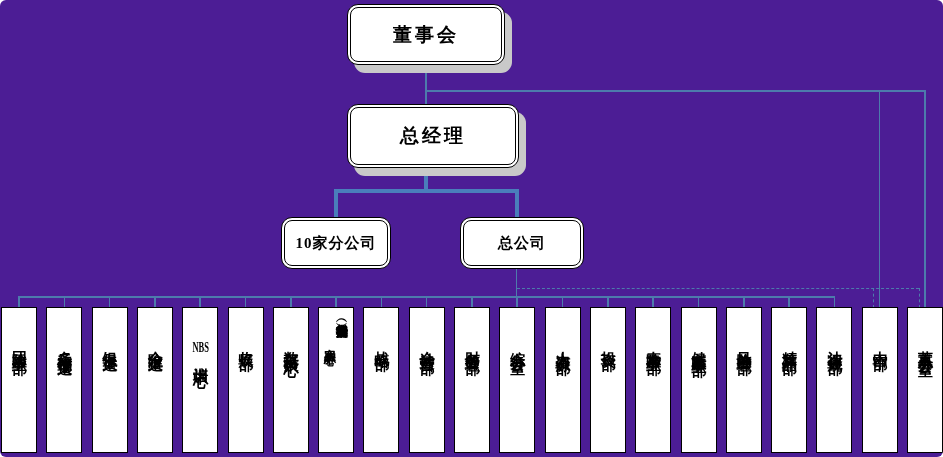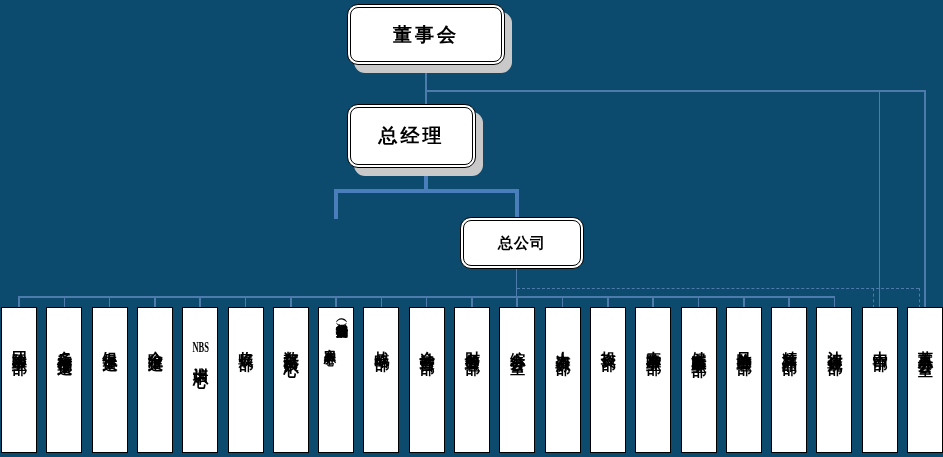--- a/index.html
+++ b/index.html
@@ -1,22 +1,23 @@
 <!DOCTYPE html>
 <html><head>
 <meta charset="utf-8">
 <style>
   html, body { margin: 0; padding: 0; background: #ffffff; overflow: hidden; }
   .canvas {
     position: relative;
     width: 943px;
     height: 457px;
-    background: #0c4a6e;
+    background: #4c1d95;
     font-family: "Liberation Serif", "DejaVu Serif", serif;
     overflow: hidden;
+    border-radius: 6px;
   }
   
   .cline { position: absolute; background: #4d7bac; }
   .cline.thick { background: #4a7ebb; }
   .cline.dash-h { background: none; height: 0 !important; border-top: 1.5px dashed #4d7bac; }
   .cline.dash-v { background: none; width: 0 !important; border-left: 1.5px dashed #4d7bac; }
 
   
   .node {
     position: absolute;
@@ -110,24 +111,27 @@
       <div class="cline dash-v" style="left: 873.2px; top: 288px; width: 0px; height: 20px;"></div>
       <div class="cline" style="left: 878.95px; top: 90px; width: 1.5px; height: 218px;"></div>
       <div class="cline dash-v" style="left: 918.5px; top: 288px; width: 0px; height: 20px;"></div>
       <div class="cline" style="left: 924.25px; top: 90px; width: 1.5px; height: 218px;"></div>
     </div>
 
   <div class="node shadowed" id="node-board" style="left:347px; top:4px; width:158px; height:61px;">
     <span class="node-label lg">董事会</span>
   </div>
 
-  <div class="node shadowed" id="node-gm" style="left:347px; top:104px; width:129px; height:64px;">
+  <div class="node shadowed" id="node-gm" style="left:347px; top:104px; width:172px; height:64px;">
     <span class="node-label lg">总经理</span>
   </div>
 
+  <div class="node" id="node-branches" style="left:281px; top:217px; width:110px; height:52px;">
+    <span class="node-label md">10家分公司</span>
+  </div>
 
   <div class="node" id="node-hq" style="left:460px; top:217px; width:124px; height:52px;">
     <span class="node-label md">总公司</span>
   </div>
 
   <div id="departments">
       <div class="dept" style="left: 1px;">
         <span class="vtext">团险事业部</span>
       </div>
       <div class="dept" style="left: 46.3px;">

